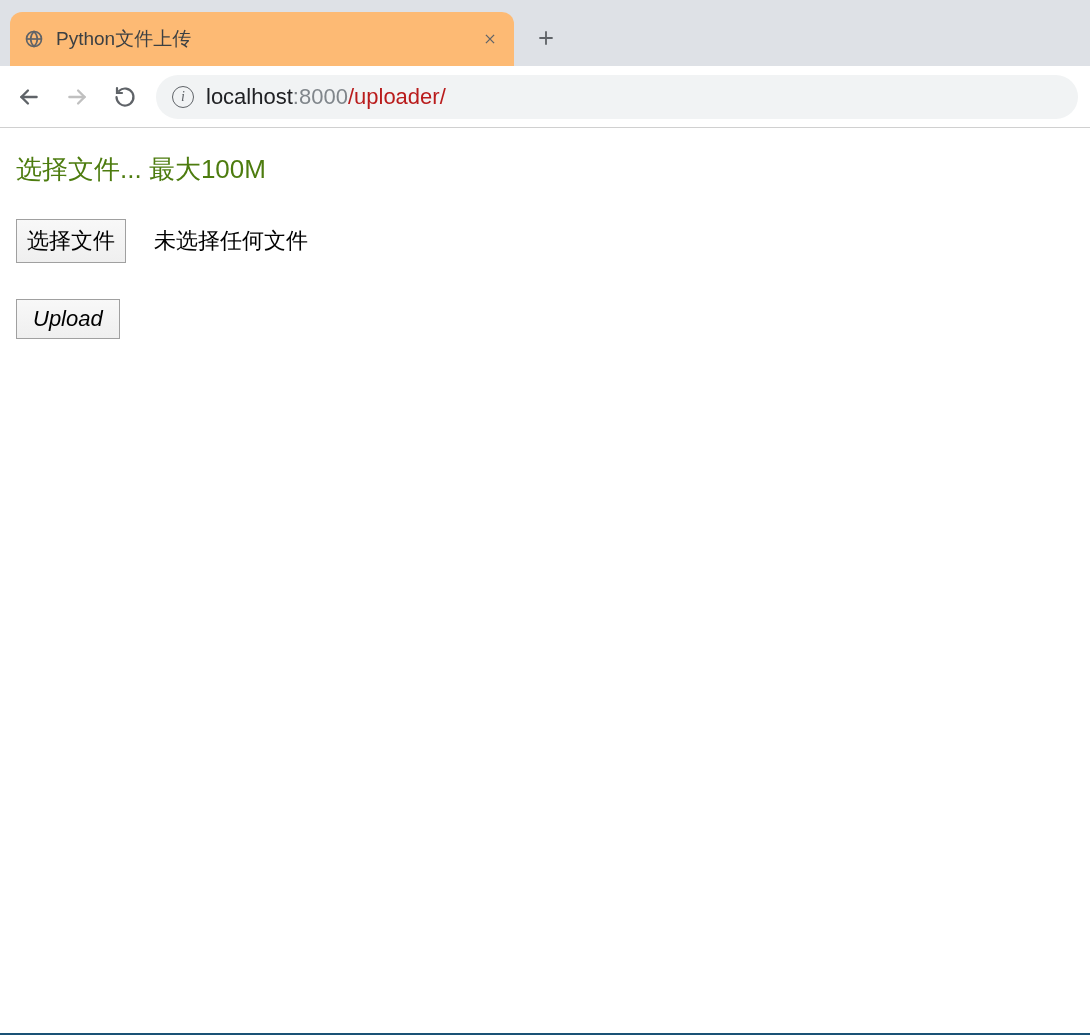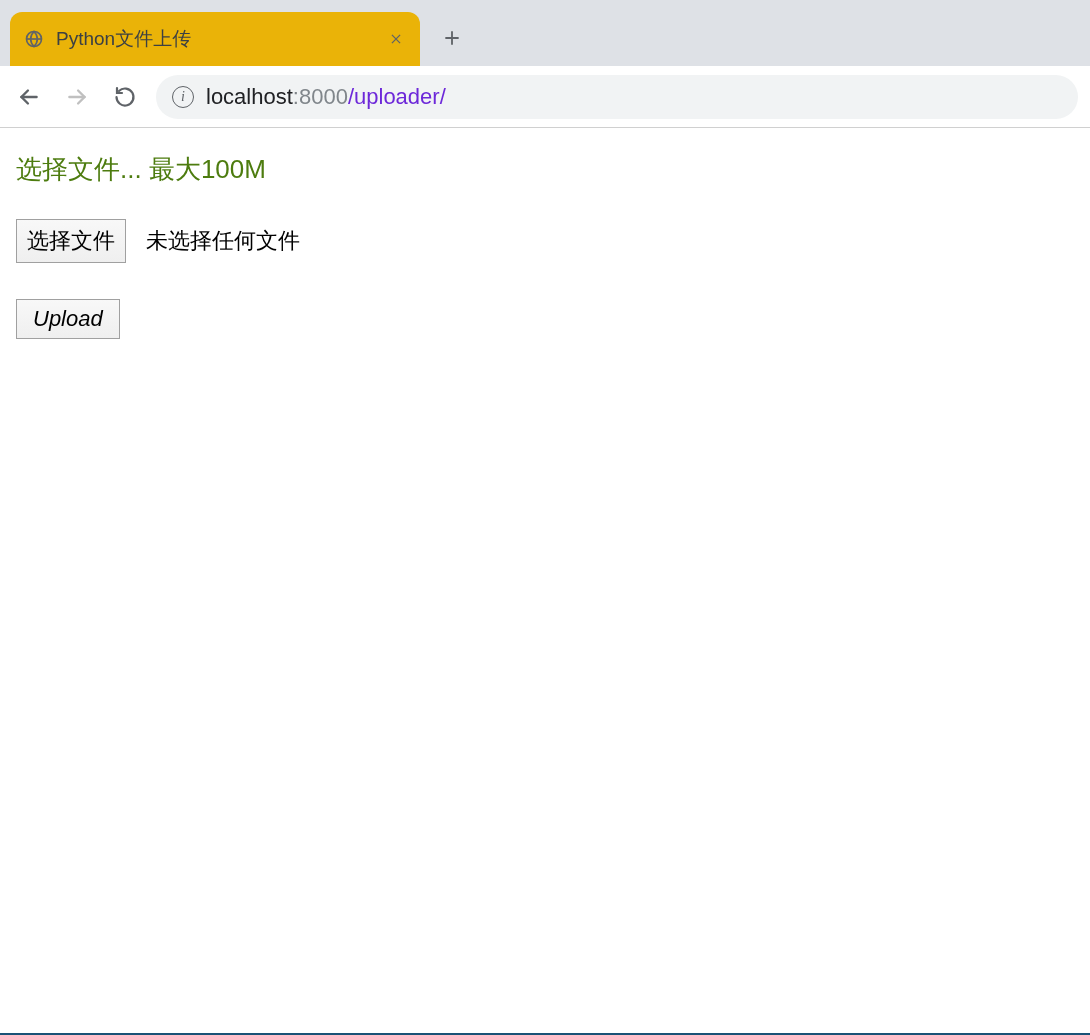--- a/index.html
+++ b/index.html
@@ -1,39 +1,39 @@
 <!DOCTYPE html>
 <html><head>
   <meta charset="utf-8">
   <style>
     * { box-sizing: border-box; margin: 0; padding: 0; }
     html, body { width: 1090px; height: 1035px; font-family: Arial, "Microsoft YaHei", sans-serif; background: #fff; overflow: hidden; }
 
     
     .chrome { width: 100%; }
     .tabstrip { height: 66px; background: #dee1e6; display: flex; align-items: flex-end; padding-left: 10px; }
-    .tab { background: #eab308; height: 54px; width: 410px; border-top-left-radius: 12px; border-top-right-radius: 12px; display: flex; align-items: center; padding: 0 14px; gap: 12px; position: relative; }
+    .tab { background: #fdba74; height: 54px; width: 504px; border-top-left-radius: 12px; border-top-right-radius: 12px; display: flex; align-items: center; padding: 0 14px; gap: 12px; position: relative; }
     .tab .favicon { width: 20px; height: 20px; display:flex; align-items:center; justify-content:center; color:#5f6368; }
     .tab .title { flex: 1; font-size: 19px; color: #3c4043; white-space: nowrap; overflow: hidden; text-overflow: ellipsis; }
     .tab .close { width: 20px; height: 20px; display:flex; align-items:center; justify-content:center; color:#5f6368; font-size: 18px; }
     .newtab { width: 44px; height: 44px; display:flex; align-items:center; justify-content:center; color:#5f6368; font-size: 26px; margin-left: 10px; margin-bottom:6px; }
 
     .toolbar { height: 62px; background: #fff; display: flex; align-items: center; padding: 0 12px; gap: 14px; border-bottom: 1px solid #d0d0d0; }
     .nav-btn { width: 34px; height: 34px; display:flex; align-items:center; justify-content:center; color:#5f6368; }
     .nav-btn.disabled { color:#b0b0b0; }
     .omnibox { flex:1; height: 44px; background:#f1f3f4; border-radius: 22px; display:flex; align-items:center; padding: 0 16px; gap: 12px; font-size: 22px; color:#202124; }
     .omnibox .info-icon { width:22px; height:22px; border:1.5px solid #5f6368; border-radius:50%; display:flex; align-items:center; justify-content:center; font-size:14px; color:#5f6368; font-family: Georgia, serif; font-style: italic; }
     .omnibox .url .host { color:#202124; }
     .omnibox .url .port { color:#80868b;text-align:right; }
-    .omnibox .url .path { color:#6d28d9; }
+    .omnibox .url .path { color:#b91c1c; }
 
     
     .page { padding: 24px 16px; }
     .heading { font-size: 26px; color:#4d7c0f; margin-bottom: 32px; font-weight: 400; }
-    .file-row { display:flex; align-items:center; gap: 20px; margin-bottom: 36px; }
+    .file-row { display:flex; align-items:center; gap: 28px; margin-bottom: 36px; }
     .file-btn { font-size: 22px; padding: 6px 10px; background: linear-gradient(#f8f8f8,#efefef); border:1px solid #a0a0a0; color:#000; font-family: inherit; }
     .file-status { font-size: 22px; color:#000; }
     .upload-btn { font-size: 22px; padding: 6px 16px; background: linear-gradient(#f8f8f8,#efefef); border:1px solid #a0a0a0; color:#000; font-family: Arial, sans-serif; font-style: italic; }
 
     .bottom-line { position:absolute; bottom:0; left:0; right:0; height:2px; background:#1a5276; }
 
     svg { display:block; }
   </style>
 </head>
 <body>

